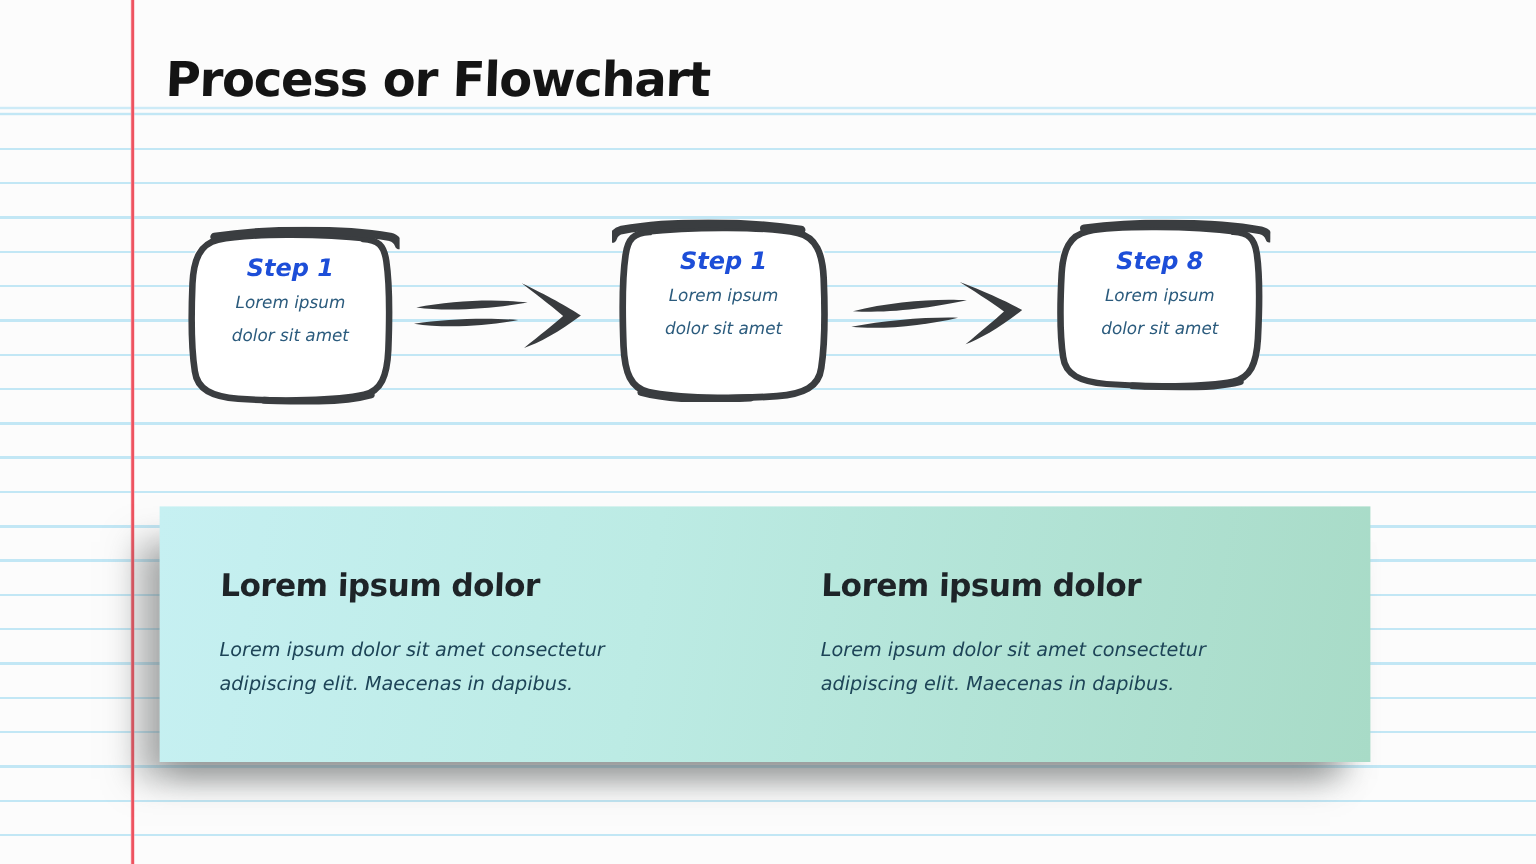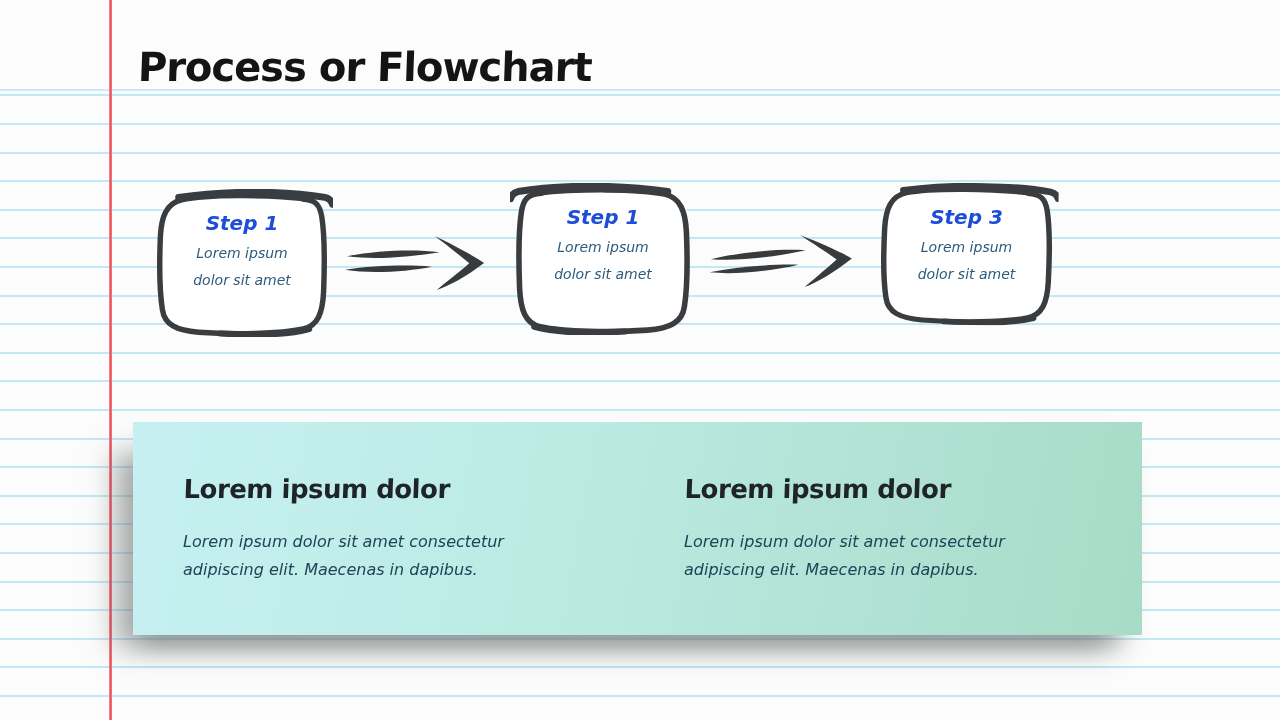--- a/index.html
+++ b/index.html
@@ -131,21 +131,21 @@
   </div>
 
   <div class="step-box box3">
     <div class="fill"></div>
     <svg class="border" viewBox="0 0 184 150" preserveAspectRatio="none" fill="none" stroke="#3a3d40" stroke-linecap="round">
       <path stroke-width="5.5" d="M 157,10 C 118,5.5 56,5.5 31,11 C 15.5,14.5 10.5,28 9.5,48 C 8.5,72 8.5,103 11.5,122 C 13.5,137.5 26,143.5 48,145.2 C 84,147.8 131,146.8 154,141.8 C 168.5,138.6 173.5,126 174.5,104 C 175.5,78 175.6,48 172.8,29 C 170.8,15.5 166,11 153,10.2"></path>
       <path stroke-width="7" d="M 28,8.5 C 75,1.5 136,1.5 176,8.5 C 180.5,9.6 182.5,12 183.5,15.5"></path>
       <path stroke-width="6" d="M 70,146.5 C 110,149 140,147.5 160,142"></path>
     </svg>
     <div class="step-content">
-      <div class="step-title">Step 3</div>
+      <div class="step-title">Step 8</div>
       <div class="step-line">Lorem ipsum</div>
       <div class="step-line">dolor sit amet</div>
     </div>
   </div>
 
   <div class="summary-panel">
     <div class="panel-col col1">
       <div class="col-heading">Lorem ipsum dolor</div>
       <div class="col-body">
         <span class="col-body-line">Lorem ipsum dolor sit amet consectetur</span>

